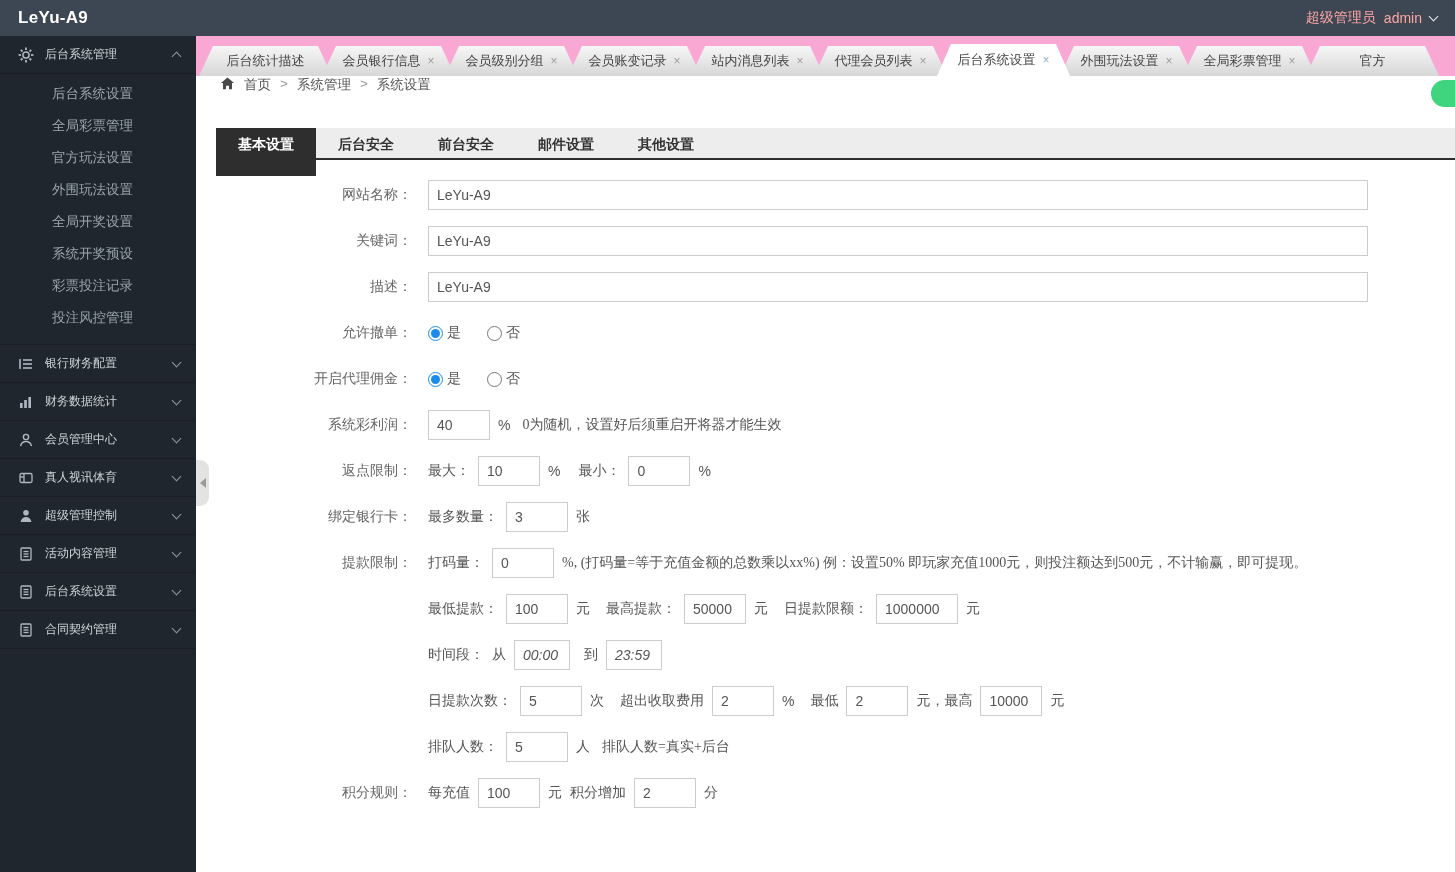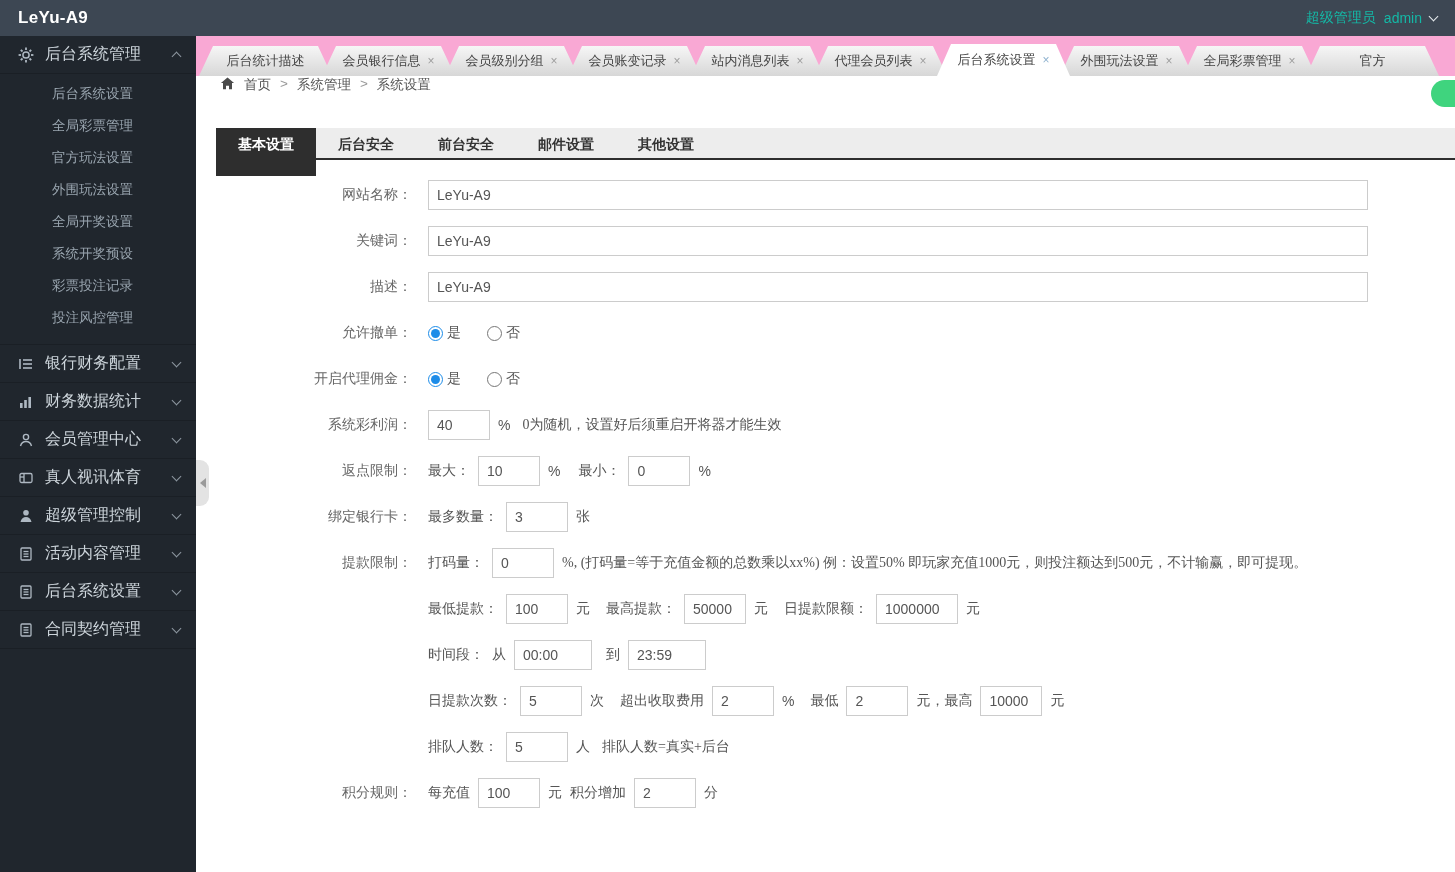--- a/index.html
+++ b/index.html
@@ -7,30 +7,30 @@
   body {
     width:1455px; height:872px; overflow:hidden; background:#fff;
     font-family:"Liberation Sans","DejaVu Sans",sans-serif;
     font-size:14px; color:#555;
   }
   
   .topbar { position:absolute; left:0; top:0; width:1455px; height:36px;
     background:#3d4753; display:flex; align-items:center; justify-content:space-between;
     padding:0 18px; z-index:30; }
   .brand { color:#fff; font-size:17px; font-weight:bold; letter-spacing:.3px; }
-  .topbar-right { display:flex; align-items:center; gap:8px; color:#14b8a6; font-size:14px; }
+  .topbar-right { display:flex; align-items:center; gap:8px; color:#fca5a5; font-size:14px; }
   .chev { width:7px; height:7px; border-right:1.6px solid #8d97a1; border-bottom:1.6px solid #8d97a1;
     transform:rotate(45deg); display:inline-block; margin-top:-3px; }
   .chev.white { border-color:#e8ecef; }
   .chev.up { transform:rotate(-135deg); margin-top:4px; }
   
   .sidebar { position:absolute; left:0; top:36px; width:196px; height:836px;
     background:#20262d; z-index:20; }
   .sec { display:flex; align-items:center; height:38px; padding:0 16px 0 18px;
-    color:#cdd5db; font-size:16px; border-bottom:1px solid #1a1f25; cursor:pointer; }
+    color:#cdd5db; font-size:12px; border-bottom:1px solid #1a1f25; cursor:pointer; }
   .sec .icon { width:16px; height:16px; margin-right:11px; color:#aeb8c2; flex:0 0 16px; }
   .sec .icon svg { width:16px; height:16px; display:block; }
   .sec .lbl { flex:1; }
   .submenu { padding:4px 0 10px 0; border-bottom:1px solid #1a1f25; }
   .subitem { height:32px; line-height:32px; padding-left:52px; font-size:13.5px;
     color:#9aa6b0; cursor:pointer; }
   
   .main { position:absolute; left:196px; top:36px; width:1259px; height:836px; background:#fff; }
   
   .tabstrip { height:40px; background:#f9a8d4; display:flex; align-items:flex-end;
@@ -67,21 +67,21 @@
   
   .form { padding:20px 0 6px 20px; }
   .frow { display:flex; align-items:center; margin-bottom:16px; min-height:30px; }
   .flabel { width:196px; flex:0 0 196px; text-align:right; color:#666; padding-right:0; }
   .fctrl { display:flex; align-items:center; margin-left:16px; gap:8px; flex-wrap:nowrap; }
   .inp { height:30px; border:1px solid #ccc; background:#fff; padding:0 8px;
     font-size:14px; color:#555; font-family:inherit; outline:none; }
   .inp.wide { width:940px; }
   .inp.sm { width:62px; }
   .inp.md { width:82px; }
-  .inp.tm { width:78px; }
+  .inp.tm { width:56px;font-style:italic; }
   .u { color:#555; }
   .hint { color:#555; margin-left:4px; white-space:nowrap;font-family:Liberation Serif, serif; }
   .radio-group { display:flex; align-items:center; gap:26px; }
   .radio-opt { display:flex; align-items:center; gap:4px; cursor:pointer; }
   .radio-opt input { width:15px; height:15px; accent-color:#1d8ce8; margin:0; }
 </style>
 </head>
 <body>
 
 <div class="topbar">

